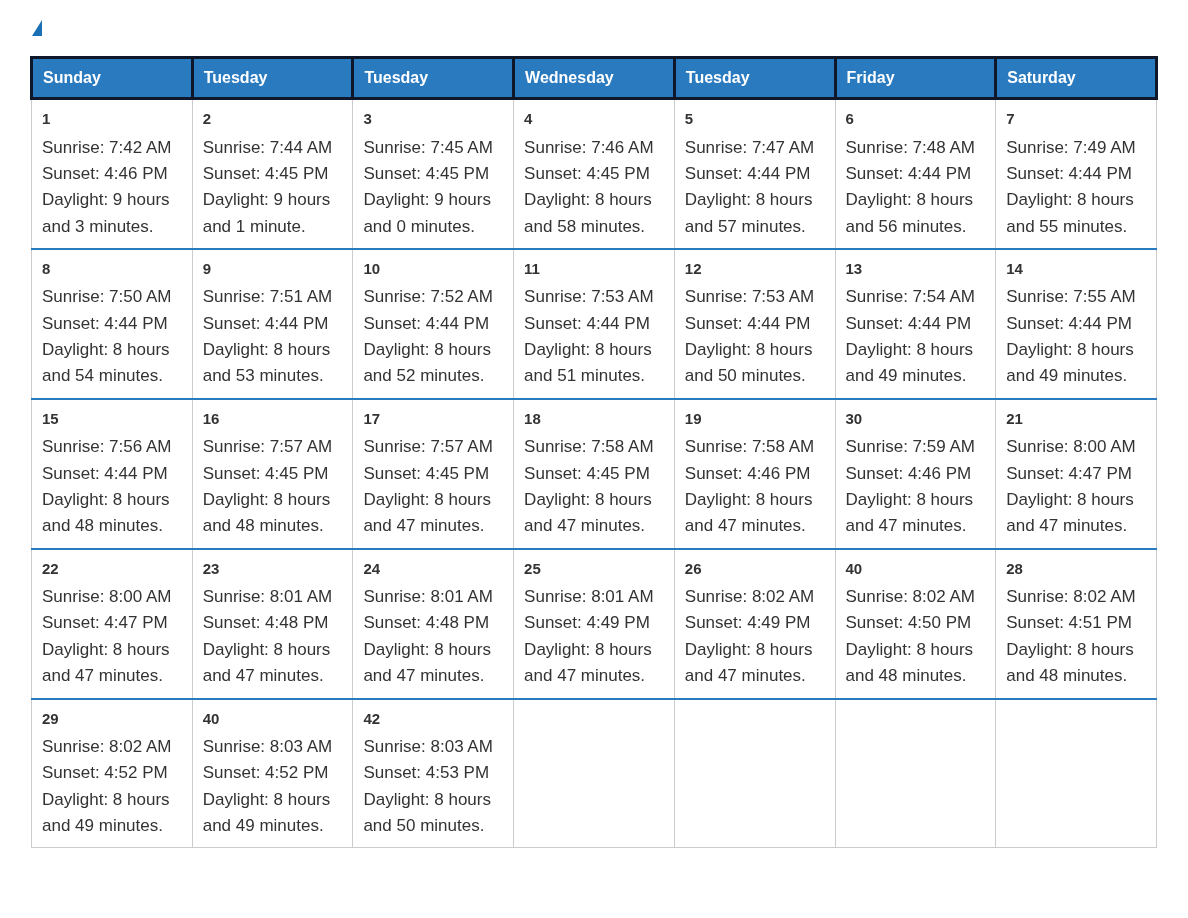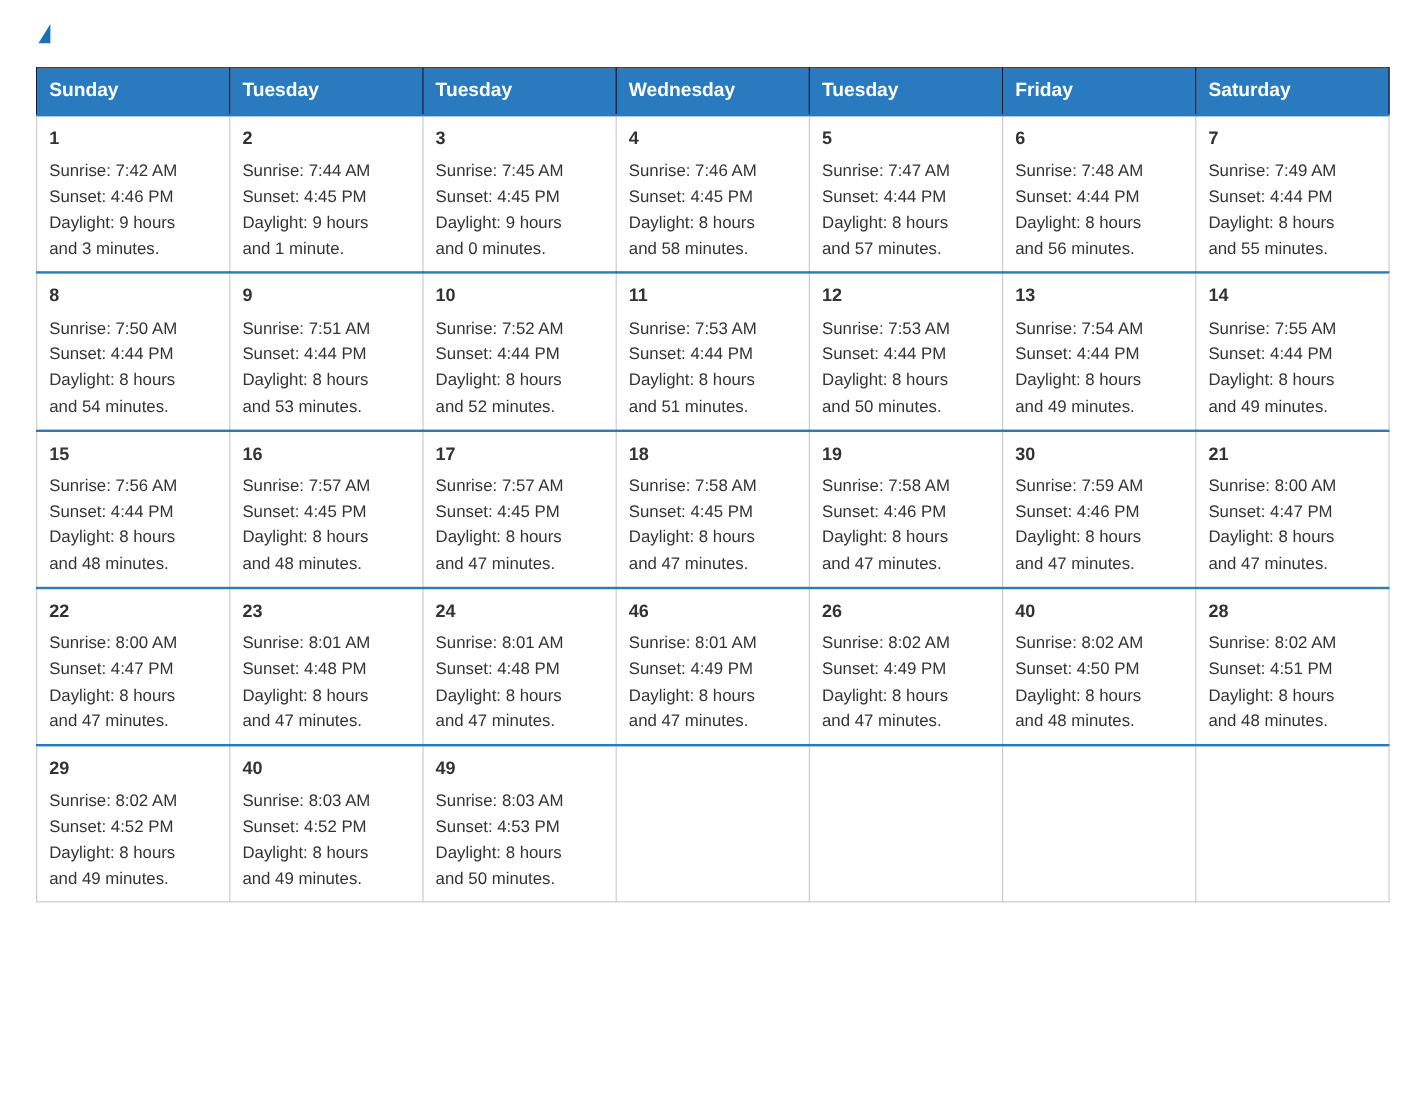--- a/index.html
+++ b/index.html
@@ -62,21 +62,21 @@
       border-collapse: collapse;
     }
 
     thead tr th {
       background-color: #2a7abf;
       color: #fff;
       font-size: 16px;
       font-weight: bold;
       padding: 10px 10px;
       text-align: left;
-      border: 1px solid #0f172a;
+      border: 3px solid #0f172a;
     }
 
     tbody tr td {
       vertical-align: top;
       border: 1px solid #ccc;
       padding: 8px 10px;
       width: 14.28%;
       font-size: 13px;
       color: #333;
       line-height: 1.5;
@@ -87,21 +87,21 @@
     }
 
     .day-number {
       font-size: 15px;
       font-weight: bold;
       display: block;
       margin-bottom: 4px;
     }
 
     .day-info {
-      font-size: 14px;
+      font-size: 17px;
       line-height: 1.55;
     }
 
     td.empty {
       background: #fff;
     }
   </style>
 </head>
 <body>
 
@@ -233,21 +233,21 @@
         </td>
         <td>
           <span class="day-number">23</span>
           <div class="day-info">Sunrise: 8:01 AM<br>Sunset: 4:48 PM<br>Daylight: 8 hours<br>and 47 minutes.</div>
         </td>
         <td>
           <span class="day-number">24</span>
           <div class="day-info">Sunrise: 8:01 AM<br>Sunset: 4:48 PM<br>Daylight: 8 hours<br>and 47 minutes.</div>
         </td>
         <td>
-          <span class="day-number">46</span>
+          <span class="day-number">25</span>
           <div class="day-info">Sunrise: 8:01 AM<br>Sunset: 4:49 PM<br>Daylight: 8 hours<br>and 47 minutes.</div>
         </td>
         <td>
           <span class="day-number">26</span>
           <div class="day-info">Sunrise: 8:02 AM<br>Sunset: 4:49 PM<br>Daylight: 8 hours<br>and 47 minutes.</div>
         </td>
         <td>
           <span class="day-number">40</span>
           <div class="day-info">Sunrise: 8:02 AM<br>Sunset: 4:50 PM<br>Daylight: 8 hours<br>and 48 minutes.</div>
         </td>
@@ -259,21 +259,21 @@
       <tr>
         <td>
           <span class="day-number">29</span>
           <div class="day-info">Sunrise: 8:02 AM<br>Sunset: 4:52 PM<br>Daylight: 8 hours<br>and 49 minutes.</div>
         </td>
         <td>
           <span class="day-number">40</span>
           <div class="day-info">Sunrise: 8:03 AM<br>Sunset: 4:52 PM<br>Daylight: 8 hours<br>and 49 minutes.</div>
         </td>
         <td>
-          <span class="day-number">49</span>
+          <span class="day-number">42</span>
           <div class="day-info">Sunrise: 8:03 AM<br>Sunset: 4:53 PM<br>Daylight: 8 hours<br>and 50 minutes.</div>
         </td>
         <td class="empty"></td>
         <td class="empty"></td>
         <td class="empty"></td>
         <td class="empty"></td>
       </tr>
     </tbody>
 </table>
 

